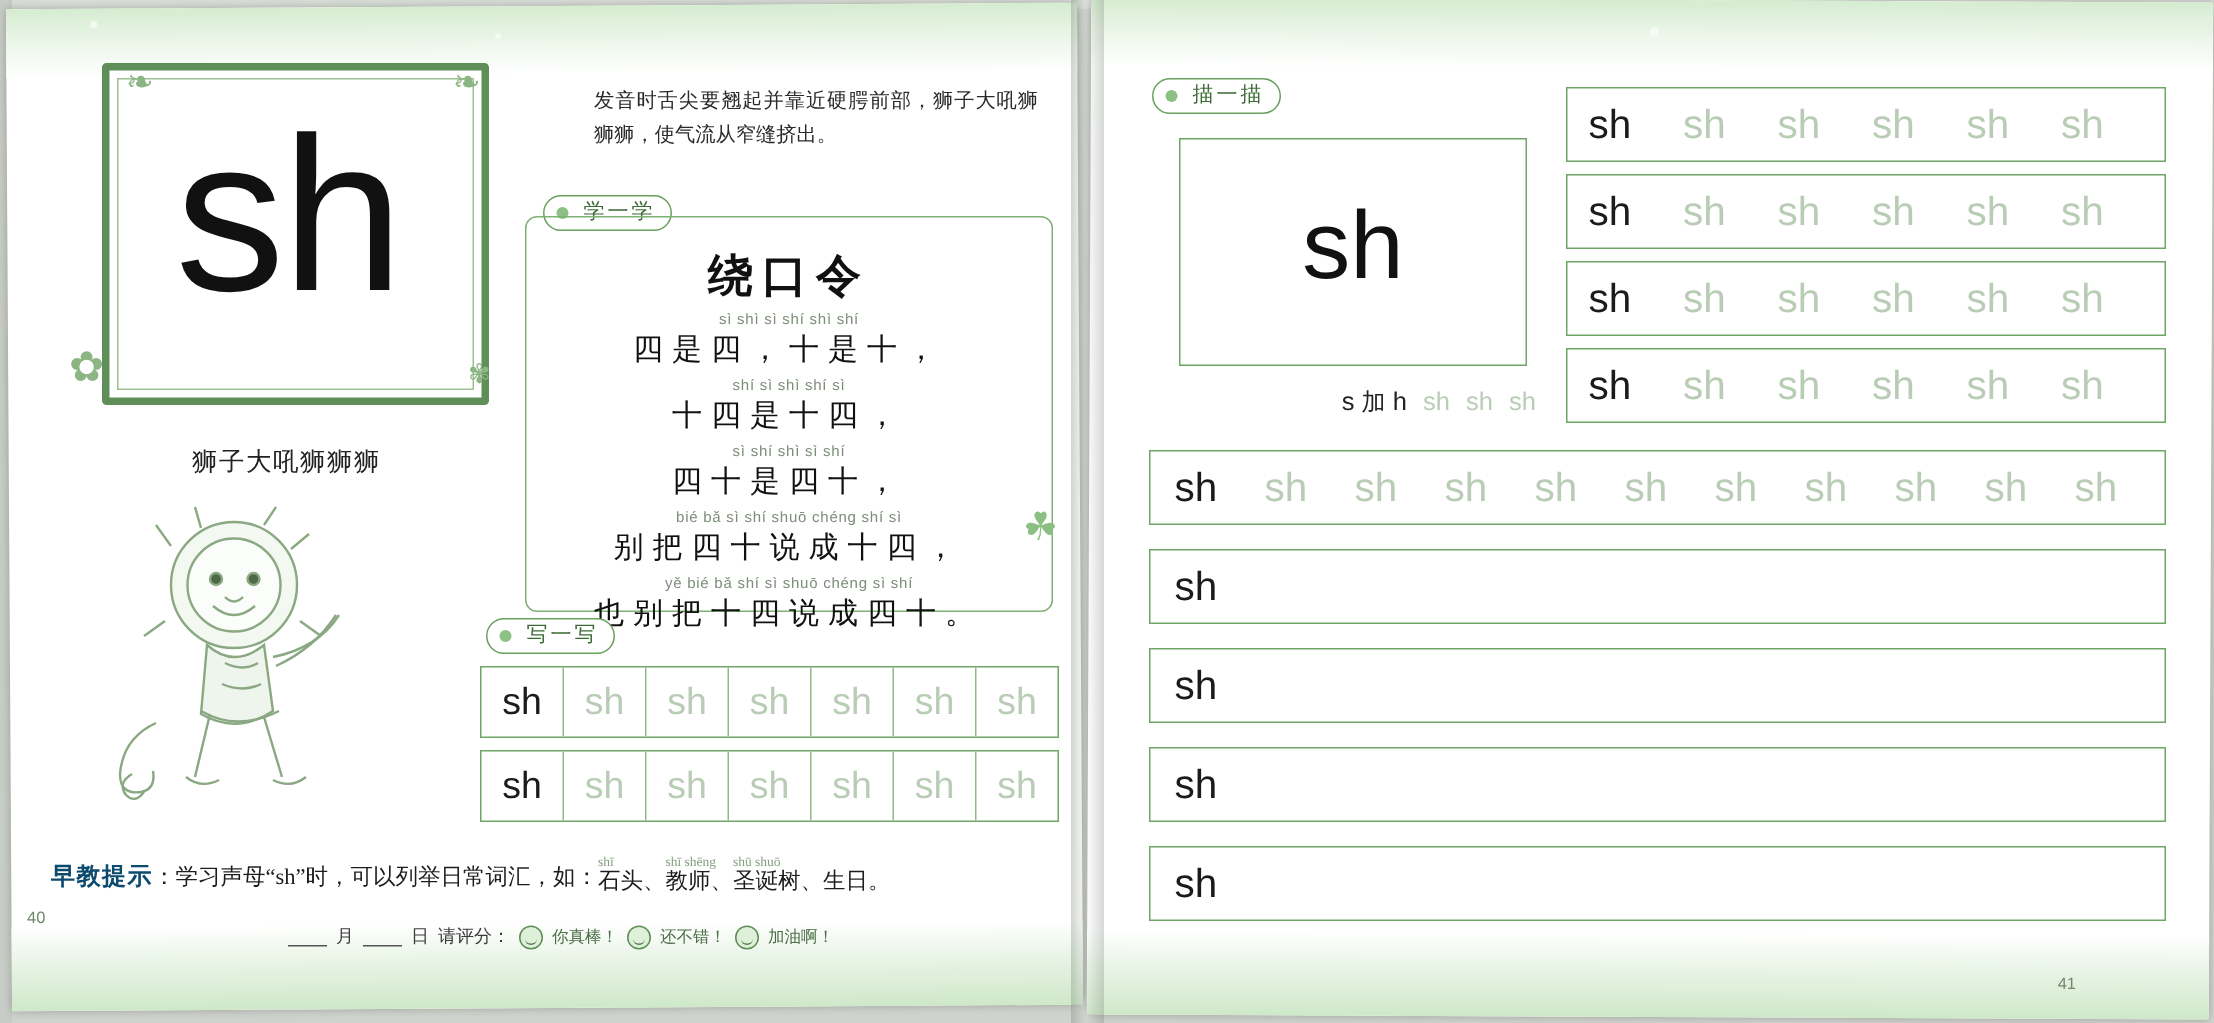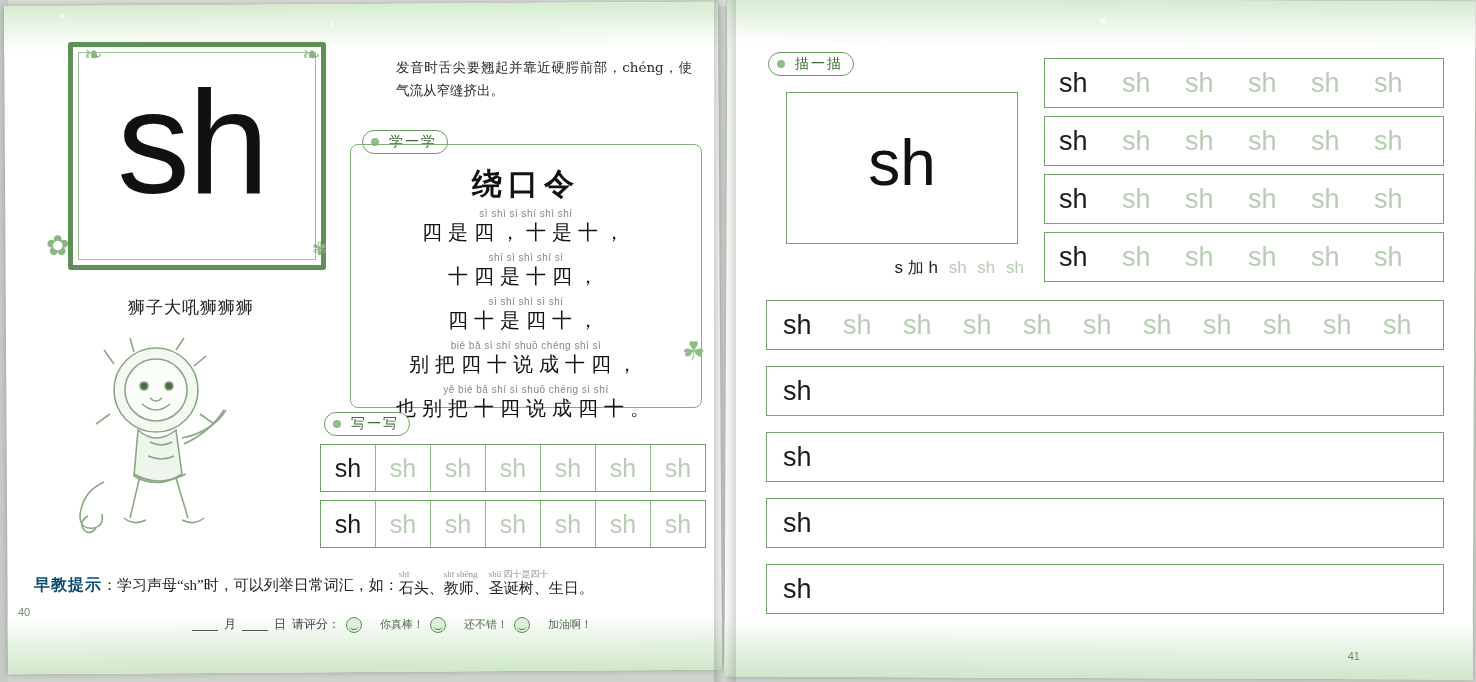--- a/index.html
+++ b/index.html
@@ -176,24 +176,24 @@
   .sb-left{left:186px;top:612px;}
   .blank{display:inline-block;border-bottom:1px solid #555;width:26px;height:12px;}
   .smiley{
     display:inline-block;width:14px;height:14px;border-radius:50%;
     border:1.2px solid #5c8d54;background:#dff0da;position:relative;
   }
   .smiley:after{
     content:"";position:absolute;left:3px;top:8px;width:8px;height:3px;
     border-bottom:1.2px solid #4e7d47;border-radius:0 0 6px 6px;
   }
-  .scoreitem{display:flex;align-items:center;gap:18px;color:#4d6f48;font-size:11px;}
-
-  
-  .rp{position:absolute;left:726px;top:0;width:656px;height:678px;}
+  .scoreitem{display:flex;align-items:center;gap:6px;color:#4d6f48;font-size:11px;}
+
+  
+  .rp{position:absolute;left:726px;top:0;width:656px;height:678px;padding-left:24px;}
 
   .tag-trace{left:42px;top:52px;}
 
   .trace-box{
     position:absolute;left:60px;top:92px;width:232px;height:152px;
     border:1.5px solid #6fa566;background:#fff;box-sizing:border-box;
     display:flex;align-items:center;justify-content:center;
   }
   .trace-box span{
     font-family:"Liberation Sans", sans-serif;font-size:64px;color:#111;
@@ -274,21 +274,21 @@
           <path d="M60 184 q10 8 22 2 M118 186 q12 6 22 -2"></path>
           <path d="M120 110 q26 -12 40 -34"></path>
           <path d="M118 104 q30 -6 44 -28"></path>
           <path d="M40 148 q-22 10 -24 34 q0 14 14 12 q10 -2 8 -14"></path>
           <path d="M24 182 q-10 6 -4 14 q6 6 12 -2"></path>
           <path d="M86 108 q12 6 22 0 M84 122 q14 6 26 0"></path>
         </g>
       </svg>
     </div>
 
-    <div class="pron cn">发音时舌尖要翘起并靠近硬腭前部，chéng，使气流从窄缝挤出。</div>
+    <div class="pron cn">发音时舌尖要翘起并靠近硬腭前部，狮子大吼狮狮狮，使气流从窄缝挤出。</div>
 
     <div class="tag tag-learn">学一学</div>
 
     <div class="rhyme-box">
       <div class="rhyme-title">绕口令</div>
       <div class="rhyme-lines">
         <div class="rline">
           <div class="rpin pin">sì  shì  sì   shí  shì  shí</div>
           <div class="rcn cn">四是四，十是十，</div>
         </div>
@@ -328,21 +328,21 @@
       <div class="cell dark">sh</div>
       <div class="cell faint">sh</div>
       <div class="cell faint">sh</div>
       <div class="cell faint">sh</div>
       <div class="cell faint">sh</div>
       <div class="cell faint">sh</div>
       <div class="cell faint">sh</div>
     </div>
 
     <div class="tip">
-      <b>早教提示</b><span>：学习声母“sh”时，可以列举日常词汇，如：</span><span class="rubypair"><span class="p">shī</span><span class="c">石头、</span></span><span class="rubypair"><span class="p">shī shēng</span><span class="c">教师、</span></span><span class="rubypair"><span class="p">shū 四十是四十</span><span class="c">圣诞树、生日。</span></span>
+      <b>早教提示</b><span>：学习声母“sh”时，可以列举日常词汇，如：</span><span class="rubypair"><span class="p">shī</span><span class="c">石头、</span></span><span class="rubypair"><span class="p">shī shēng</span><span class="c">教师、</span></span><span class="rubypair"><span class="p">shū shuō</span><span class="c">圣诞树、生日。</span></span>
     </div>
 
     <div class="pagenum pn-left">40</div>
 
     <div class="scorebar sb-left">
       <span class="blank"></span>
       <span>月</span>
       <span class="blank"></span>
       <span>日</span>
       <span>请评分：</span>

